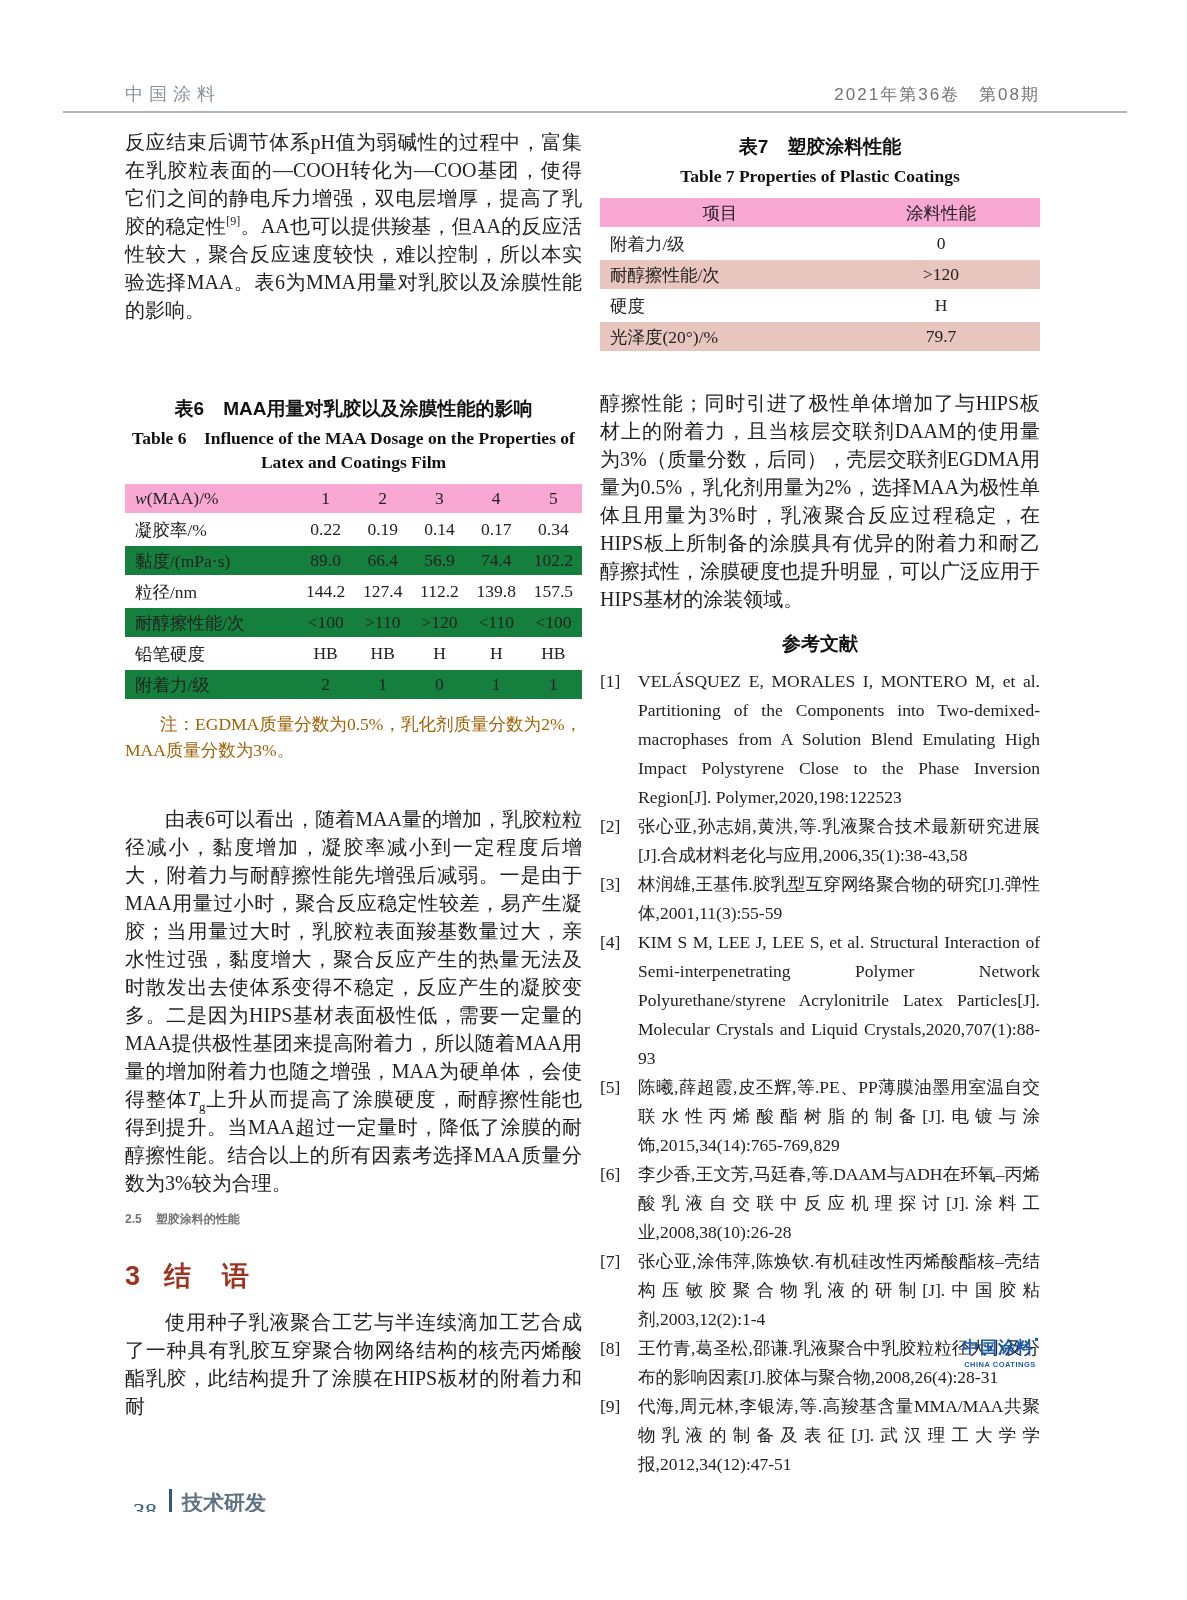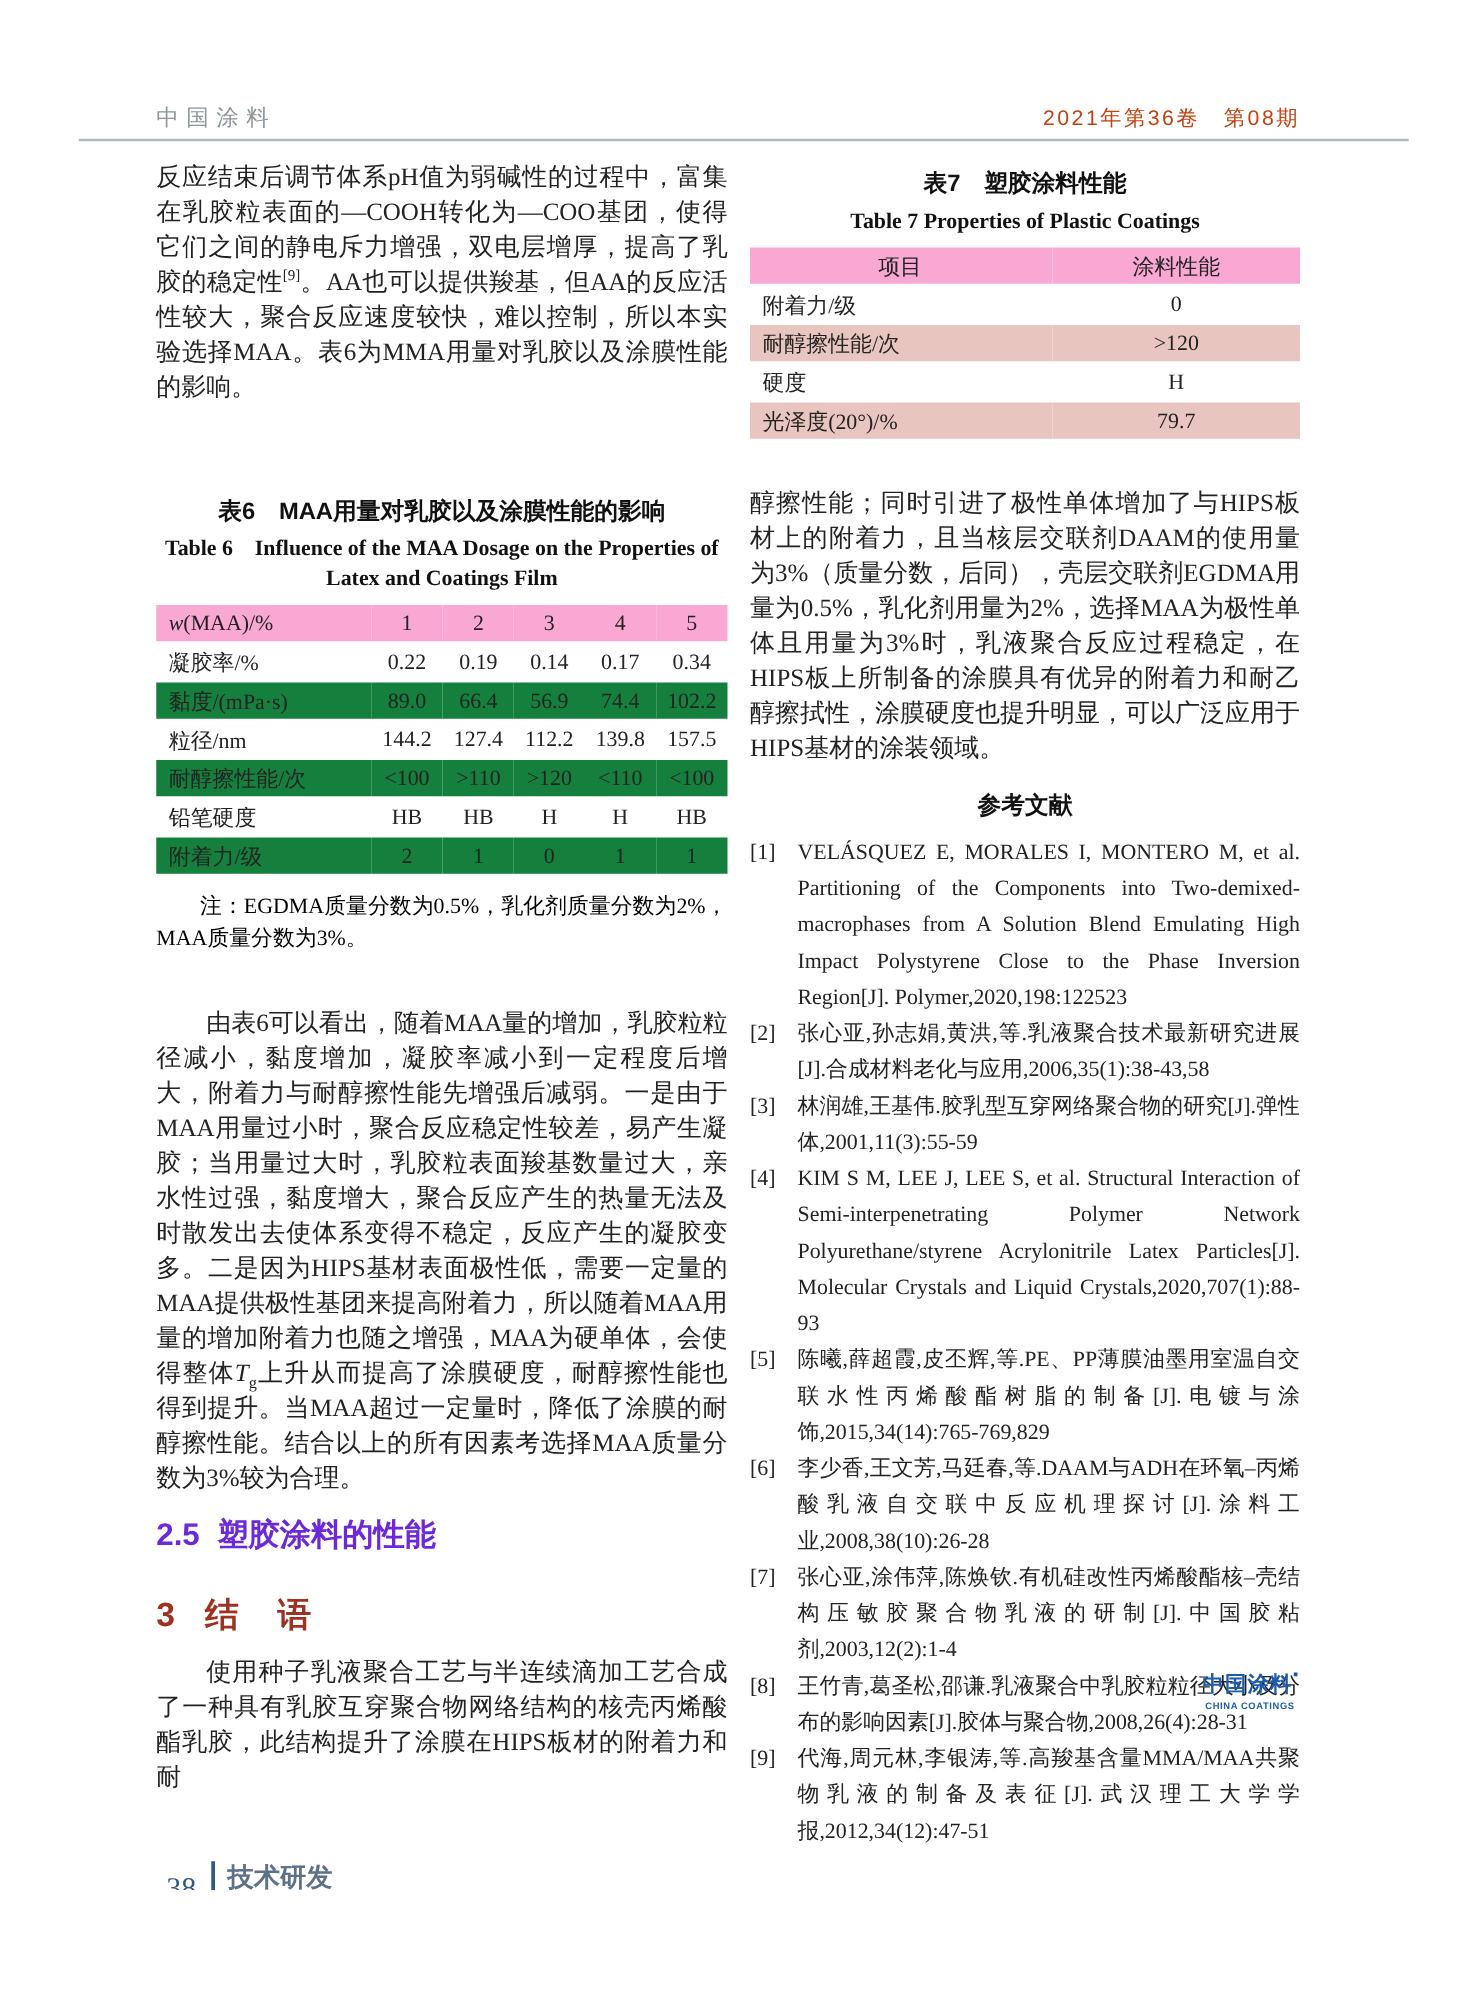--- a/index.html
+++ b/index.html
@@ -5,21 +5,21 @@
   html,body { margin:0; padding:0; background:#ffffff; }
   .page {
     position:relative; width:1187px; height:1512px; background:#ffffff;
     font-family:"Liberation Serif","DejaVu Serif",serif; color:#222; overflow:hidden;
   }
   
   .hdr { position:absolute; top:82px; left:125px; width:915px;
          display:flex; justify-content:space-between; align-items:flex-end;
          font-family:"Liberation Sans","DejaVu Sans",sans-serif; }
   .hdr .journal { font-size:18px; color:#8a959c; letter-spacing:6px; }
-  .hdr .issue   { font-size:17px; color:#c2410c; letter-spacing:2px; }
+  .hdr .issue   { font-size:17px; color:#737373; letter-spacing:2px; }
   .hdr-rule { position:absolute; top:111px; left:63px; width:1064px; height:2px; background:#aeb7bc; }
 
   
   .col-left  { position:absolute; left:125px; top:128px; width:457px; }
   .col-right { position:absolute; left:600px; top:128px; width:440px; }
 
   .para { font-size:20px; line-height:28px; text-align:justify; }
   .para.indent { text-indent:2em; }
   sup.ref-sup { font-size:12px; vertical-align:super; line-height:0; }
   .tsub { font-size:13px; vertical-align:sub; line-height:0; }
@@ -32,26 +32,26 @@
                     line-height:24px; margin-top:4px; }
   table.datatable { border-collapse:separate; border-spacing:0 2px; width:100%; margin-top:8px; }
   table.datatable td { font-size:17.5px; height:27px; padding:1px 2px; text-align:center; }
   table.datatable td.lbl { text-align:left; padding-left:10px; }
   tr.band-dark  td { background:#f9a8d4; }
   tr.band-light td { background:#15803d; }
   tr.band-white td { background:#ffffff; }
   .t7 td.lbl { padding-left:78px; width:55%; }
   .t7 tr.hdr-row td.lbl { text-align:center; padding-left:0; }
   .t7 tr.band-light td { background:#e8c5bf; }
-  .tbl-note { margin-top:10px; font-size:17.5px; line-height:26px; color:#000000;
+  .tbl-note { margin-top:10px; font-size:17.5px; line-height:26px; color:#a16207;
               text-align:justify; text-indent:2em; }
 
   
   .sec-sub { font-family:"Liberation Sans","DejaVu Sans",sans-serif; font-weight:bold;
-             font-size:25px; color:#6d28d9; margin:14px 0 8px 0; }
+             font-size:12px; color:#737373; margin:14px 0 8px 0; }
   .sec-sub .num { margin-right:14px; }
   .sec-main { font-family:"Liberation Sans","DejaVu Sans",sans-serif; font-weight:bold;
               font-size:27px; color:#9d3220; margin:30px 0 14px 0; letter-spacing:2px; }
   .sec-main .num { margin-right:22px; }
 
   
   .refs-title { font-family:"Liberation Sans","DejaVu Sans",sans-serif; font-weight:bold;
                 font-size:19px; text-align:center; margin:18px 0 10px 0; color:#111; }
   .ref-item { display:flex; font-size:17.5px; line-height:29px; }
   .ref-item .mk { width:38px; flex:0 0 38px; }

